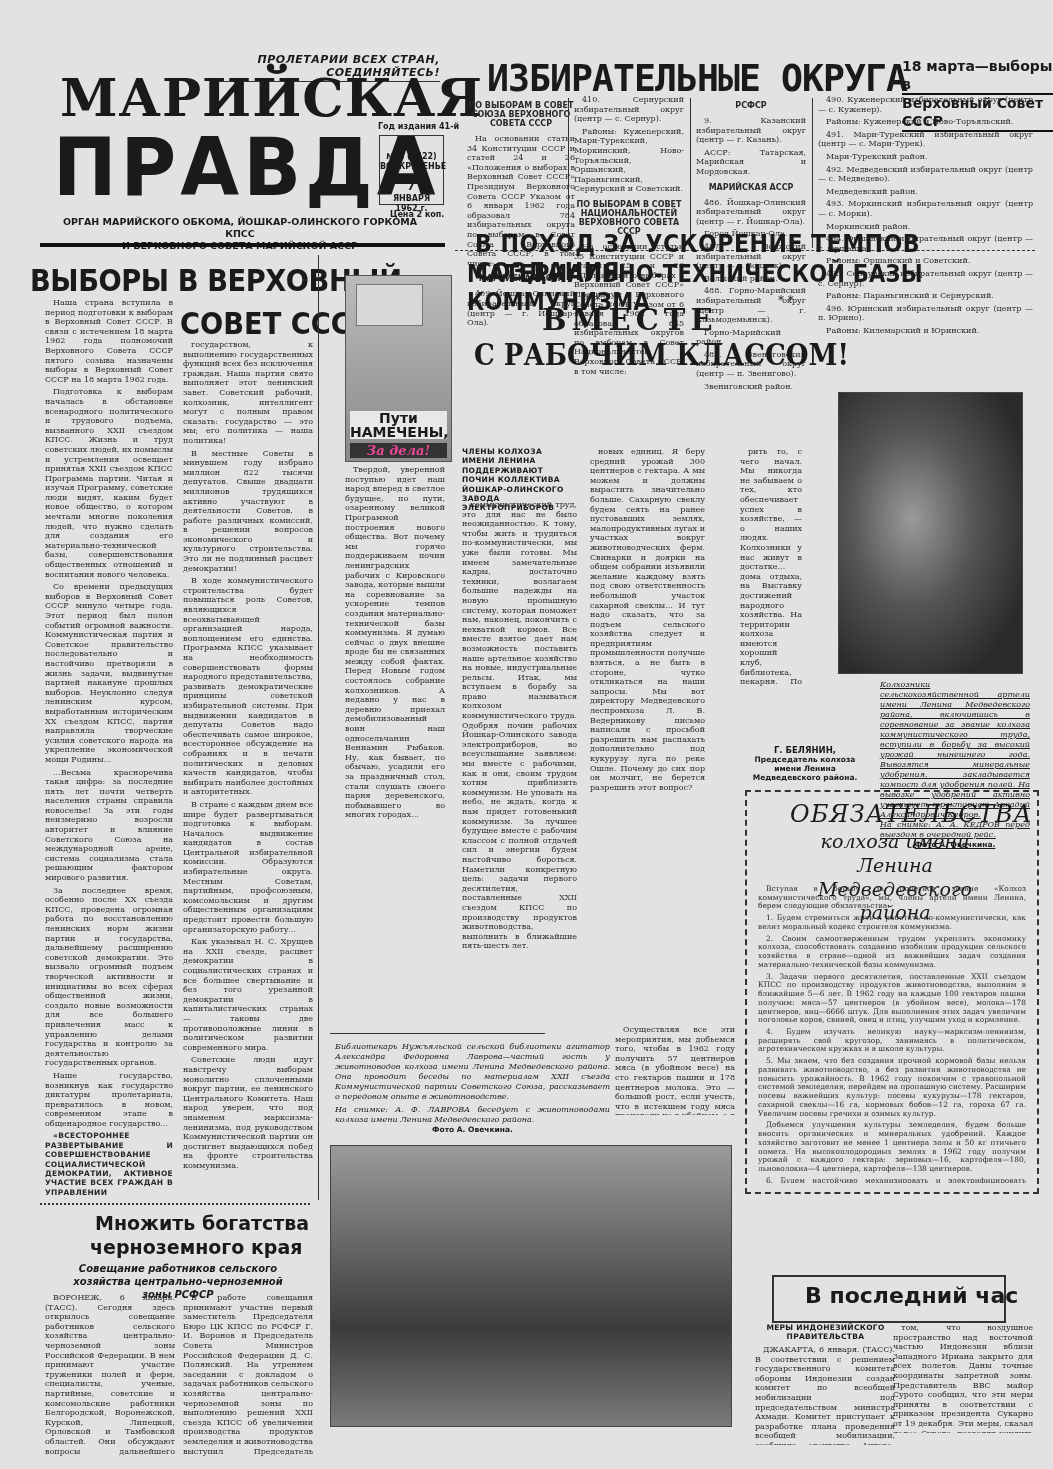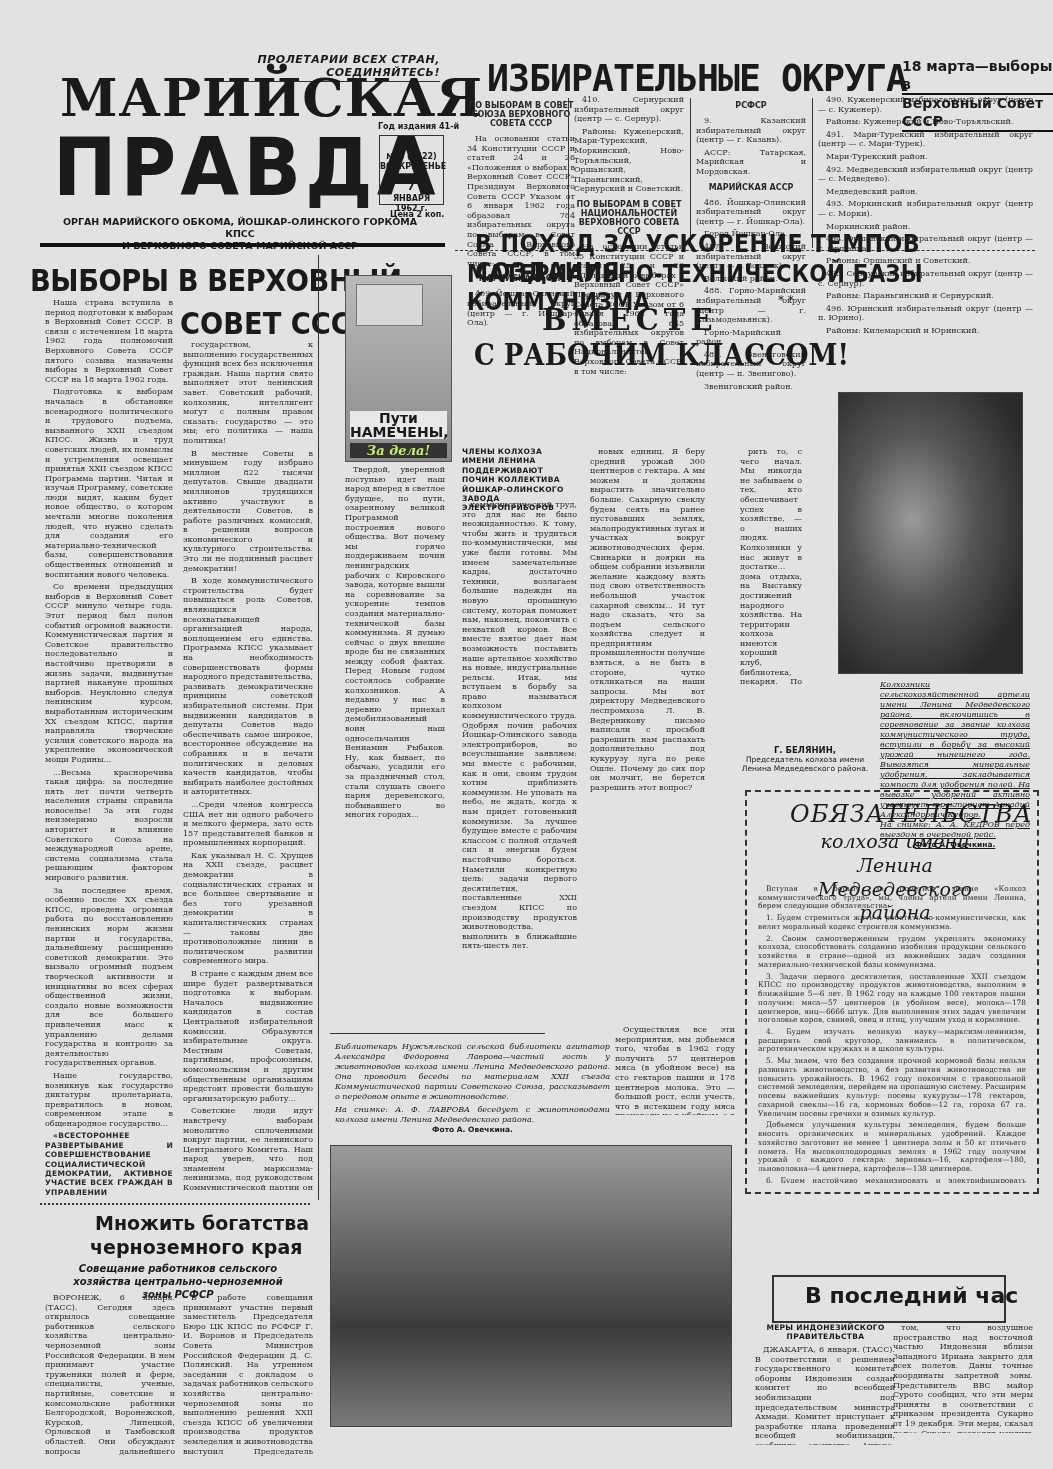--- a/index.html
+++ b/index.html
@@ -21,21 +21,21 @@
   .col{font:8px "DejaVu Serif",serif;line-height:1.2;text-align:justify;color:#2a2a2a;}
   .col p{margin:0 0 3px 0;text-indent:8px;}
   .col .hd{font:bold 8px "DejaVu Sans",sans-serif;text-align:center;text-indent:0;margin:6px 0;}
   .vline{width:1px;background:#333;}
   .hline{height:1px;background:#333;}
   .h-vyb{left:30px;top:262px;font:bold 31px "DejaVu Sans",sans-serif;letter-spacing:-0.5px;transform:scaleX(0.88);transform-origin:left;}
   .h-sovet{left:180px;top:305px;font:bold 31px "DejaVu Sans",sans-serif;transform:scaleX(0.88);transform-origin:left;}
   .poster{left:345px;top:275px;width:105px;height:185px;background:linear-gradient(#bbb,#8a8a8a);border:1px solid #555;}
   .poster .xxii{position:absolute;left:12px;top:50px;font:bold 70px "DejaVu Sans",sans-serif;color:#eee;letter-spacing:-6px;text-shadow:0 0 2px #333;}
   .poster .puti{position:absolute;left:4px;bottom:22px;width:97px;font:bold 14px "DejaVu Sans",sans-serif;line-height:1;background:#e8e8e8;text-align:center;}
-  .poster .zadela{position:absolute;left:4px;bottom:3px;width:97px;font:italic bold 13px "DejaVu Serif",serif;color:#bef264;background:#333;text-align:center;}
+  .poster .zadela{position:absolute;left:4px;bottom:3px;width:97px;font:italic bold 13px "DejaVu Serif",serif;color:#ec4899;background:#333;text-align:center;}
   .poster .flag{position:absolute;left:10px;top:8px;width:65px;height:40px;background:#d8d8d8;border:1px solid #777;}
   .h-pohod{left:475px;top:230px;font:bold 24px "DejaVu Sans",sans-serif;letter-spacing:0.5px;transform:scaleX(0.92);transform-origin:left;}
   .h-mtb{left:467px;top:260px;font:bold 24px "DejaVu Sans",sans-serif;letter-spacing:0.2px;transform:scaleX(0.88);transform-origin:left;}
   .stars{font:12px "DejaVu Sans",sans-serif;}
   .h-vmeste{left:542px;top:303px;font:bold 29px "DejaVu Serif",serif;letter-spacing:5px;}
   .h-rab{left:474px;top:338px;font:bold 29px "DejaVu Serif",serif;transform:scaleX(0.9);transform-origin:left;}
   .photo{background:radial-gradient(ellipse at 40% 45%,#9a9a9a 0%,#555 40%,#2a2a2a 80%);border:1px solid #444;}
   .photo2{background:linear-gradient(180deg,#9b9b9b 0%,#6e6e6e 30%,#3b3b3b 65%,#7a7a7a 100%);border:1px solid #444;}
   .cap{font:italic 8px "DejaVu Serif",serif;line-height:1.25;text-align:justify;}
   .sig{font:bold 8.5px "DejaVu Sans",sans-serif;text-align:center;}
@@ -133,23 +133,22 @@
     <p>...Весьма красноречива такая цифра: за последние пять лет почти четверть населения страны справила новоселье! За эти годы неизмеримо возросли авторитет и влияние Советского Союза на международной арене, система социализма стала решающим фактором мирового развития.</p>
     <p>За последнее время, особенно после XX съезда КПСС, проведена огромная работа по восстановлению ленинских норм жизни партии и государства, дальнейшему расширению советской демократии. Это вызвало огромный подъем творческой активности и инициативы во всех сферах общественной жизни, создало новые возможности для все большего привлечения масс к управлению делами государства и контролю за деятельностью государственных органов.</p>
     <p>Наше государство, возникнув как государство диктатуры пролетариата, превратилось в новом, современном этапе в общенародное государство...</p>
     <p class="caps">«ВСЕСТОРОННЕЕ РАЗВЕРТЫВАНИЕ И СОВЕРШЕНСТВОВАНИЕ СОЦИАЛИСТИЧЕСКОЙ ДЕМОКРАТИИ, АКТИВНОЕ УЧАСТИЕ ВСЕХ ГРАЖДАН В УПРАВЛЕНИИ ГОСУДАРСТВОМ, В РУКОВОДСТВЕ ХОЗЯЙСТВЕННЫМ И КУЛЬТУРНЫМ СТРОИТЕЛЬСТВОМ, УЛУЧШЕНИЕ РАБОТЫ ГОСУДАРСТВЕННОГО АППАРАТА И УСИЛЕНИЕ НАРОДНОГО КОНТРОЛЯ НАД ЕГО ДЕЯТЕЛЬНОСТЬЮ — ТАКОВО ГЛАВНОЕ НАПРАВЛЕНИЕ РАЗВИТИЯ СОЦИАЛИСТИЧЕСКОЙ ГОСУДАРСТВЕННОСТИ В ПЕРИОД СТРОИТЕЛЬСТВА КОММУНИЗМА».</p>
 
   </div>
   <div class="abs col" style="left:183px;top:340px;width:130px;height:850px;overflow:hidden;">
     <p>государством, к выполнению государственных функций всех без исключения граждан. Наша партия свято выполняет этот ленинский завет. Советский рабочий, колхозник, интеллигент могут с полным правом сказать: государство — это мы; его политика — наша политика!</p>
     <p>В местные Советы в минувшем году избрано миллион 822 тысячи депутатов. Свыше двадцати миллионов трудящихся активно участвуют в деятельности Советов, в работе различных комиссий, в решении вопросов экономического и культурного строительства. Это ли не подлинный расцвет демократии!</p>
     <p>В ходе коммунистического строительства будет повышаться роль Советов, являющихся всеохватывающей организацией народа, воплощением его единства. Программа КПСС указывает на необходимость совершенствовать формы народного представительства, развивать демократические принципы советской избирательной системы. При выдвижении кандидатов в депутаты Советов надо обеспечивать самое широкое, всестороннее обсуждение на собраниях и в печати политических и деловых качеств кандидатов, чтобы выбирать наиболее достойных и авторитетных.</p>
-    <p>...Среди членов конгресса США нет ни одного рабочего и мелкого фермера, зато есть 157 представителей банков и промышленных корпораций.</p>
+    <p>В стране с каждым днем все шире будет развертываться подготовка к выборам. Началось выдвижение кандидатов в состав Центральной избирательной комиссии. Образуются избирательные округа. Местным Советам, партийным, профсоюзным, комсомольским и другим общественным организациям предстоит провести большую организаторскую работу...</p>
     <p>Как указывал Н. С. Хрущев на XXII съезде, расцвет демократии в социалистических странах и все большее свертывание и без того урезанной демократии в капиталистических странах — таковы две противоположные линии в политическом развитии современного мира.</p>
-    <p>В стране с каждым днем все шире будет развертываться подготовка к выборам. Началось выдвижение кандидатов в состав Центральной избирательной комиссии. Образуются избирательные округа. Местным Советам, партийным, профсоюзным, комсомольским и другим общественным организациям предстоит провести большую организаторскую работу...</p>
     <p>Советские люди идут навстречу выборам монолитно сплоченными вокруг партии, ее ленинского Центрального Комитета. Наш народ уверен, что под знаменем марксизма-ленинизма, под руководством Коммунистической партии он достигнет выдающихся побед на фронте строительства коммунизма.</p>
 
   </div>
   <div class="abs vline" style="left:318px;top:255px;height:945px;"></div>
 
   <div class="abs poster">
     <div class="flag"></div>
     <div class="puti">
       <div>Пути</div>
       <div>НАМЕЧЕНЫ,</div>
@@ -176,21 +175,21 @@
     <p>новых единиц. Я беру средний урожай 300 центнеров с гектара. А мы можем и должны вырастить значительно больше. Сахарную свеклу будем сеять на ранее пустовавших землях, малопродуктивных лугах и участках вокруг животноводческих ферм. Свинарки и доярки на общем собрании изъявили желание каждому взять под свою ответственность небольшой участок сахарной свеклы... И тут надо сказать, что за подъем сельского хозяйства следует и предприятиям промышленности получше взяться, а не быть в стороне, чутко откликаться на наши запросы. Мы вот директору Медведевского леспромхоза Л. В. Ведерникову письмо написали с просьбой разрешить нам распахать дополнительно под кукурузу луга по реке Ошле. Почему до сих пор он молчит, не берется разрешить этот вопрос?</p>
   </div>
   <div class="abs col" style="left:615px;top:1025px;width:120px;height:90px;overflow:hidden;">
     <p>Осуществляя все эти мероприятия, мы добьемся того, чтобы в 1962 году получить 57 центнеров мяса (в убойном весе) на сто гектаров пашни и 178 центнеров молока. Это — большой рост, если учесть, что в истекшем году мяса произвели не в убойном, а в живом весе только 46,4 центнера и молока — 122,7 центнера. В заключение хочу снова повто-</p>
   </div>
   <div class="abs col" style="left:740px;top:447px;width:62px;height:240px;overflow:hidden;">
     <p>рить то, с чего начал. Мы никогда не забываем о тех, кто обеспечивает успех в хозяйстве, — о наших людях. Колхозники у нас живут в достатке... дома отдыха, на Выставку достижений народного хозяйства. На территории колхоза имеются хороший клуб, библиотека, пекарня. По вечерам в правлении смотрим передачи по телевизору. Будем строить детские ясли, озеленять деревни, разводить сады, будем заботиться о культуре быта, о развитии талантов и способностей наших замечательных тружеников полей и ферм. Выступаем в поход за народное изобилие!</p>
   </div>
   <div class="abs sig" style="left:740px;top:745px;width:130px;">
     <div>Г. БЕЛЯНИН,</div>
-    <div style="font-weight:normal;font-size:7.5px;">Председатель колхоза имени Ленина Медведевского района.</div>
+    <div style="font-weight:bold;font-size:7.5px;">Председатель колхоза имени Ленина Медведевского района.</div>
   </div>
 
   <div class="abs photo" style="left:838px;top:392px;width:183px;height:280px;"></div>
   <div class="abs cap" style="left:880px;top:680px;width:150px;text-decoration:underline;">
     <span>Колхозники сельскохозяйственной артели имени Ленина Медведевского района, включившись в соревнование за звание колхоза коммунистического труда, вступили в борьбу за высокий урожай нынешнего года. Вывозятся минеральные удобрения, закладывается компост для удобрения полей. На вывозке удобрений активно участвует тракторист Аркадий Александрович Кедров.</span>
     <div>На снимке: А. А. КЕДРОВ перед выездом в очередной рейс.</div>
     <div class="sig" style="font-size:7.5px;">Фото А. Овечкина.</div>
   </div>
 
   <div class="abs hline" style="left:330px;top:1033px;width:215px;"></div>

